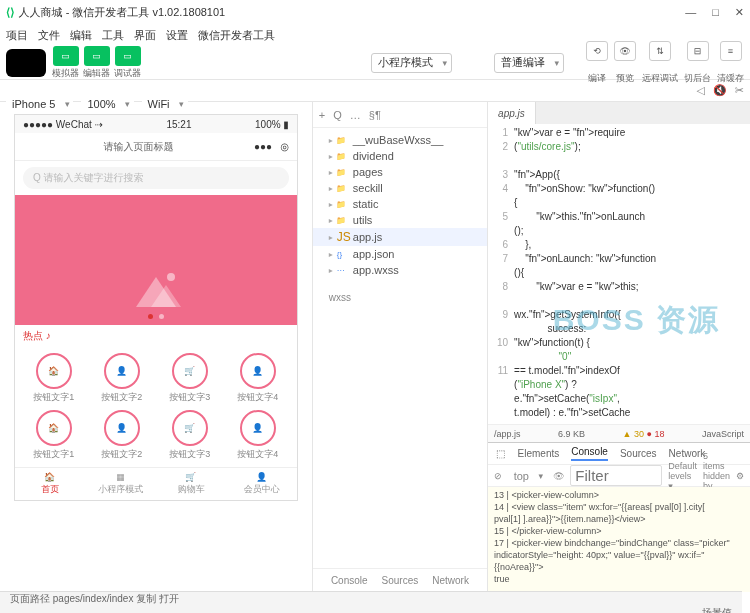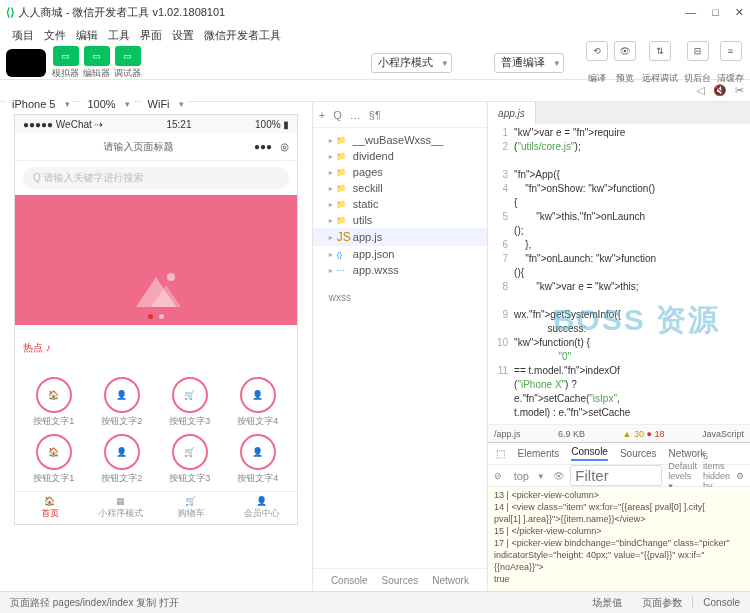--- a/index.html
+++ b/index.html
@@ -1,21 +1,21 @@
 <!DOCTYPE html>
 <html><head>
 <meta charset="utf-8">
 <style>
 * { margin: 0; padding: 0; box-sizing: border-box; font-family: "Microsoft YaHei", sans-serif; }
 body { width: 750px; height: 613px; background: #fff; font-size: 11px; color: #333; overflow: hidden; position: relative; }
 .titlebar { height: 24px; display: flex; align-items: center; padding: 0 6px; justify-content: space-between; }
 .titlebar-left { display: flex; align-items: center; gap: 4px; }
 .win-ico { color: #07c160; font-weight: bold; }
 .win-btns { display: flex; gap: 16px; color: #555; }
-.menubar { height: 22px; display: flex; align-items: center; padding: 0 12px; gap: 10px; font-size: 11px; }
+.menubar { height: 22px; display: flex; align-items: center; padding: 0 6px; gap: 10px; font-size: 11px; }
 .toolbar { height: 34px; display: flex; align-items: center; padding: 0 6px; gap: 6px; border-bottom: 1px solid #e5e5e5; }
 .tb-grp { display: flex; flex-direction: column; align-items: center; font-size: 9px; color: #666; }
 .tb-btn { width: 26px; height: 20px; background: #07c160; border-radius: 3px; display: flex; align-items: center; justify-content: center; color: #fff; margin-bottom: 1px; }
 .black-blob { width: 40px; height: 28px; background: #000; border-radius: 6px; }
 .spacer { flex: 1; }
 .sel { border: 1px solid #ccc; border-radius: 3px; padding: 2px 18px 2px 6px; font-size: 11px; background: #fff; position: relative; height: 20px; display: flex; align-items: center; }
 .sel::after { content: "▾"; position: absolute; right: 4px; font-size: 9px; color: #888; }
 .icon-btn { width: 22px; height: 20px; border: 1px solid #ccc; border-radius: 3px; display: flex; align-items: center; justify-content: center; color: #555; }
 .icon-lbl { font-size: 9px; color: #666; text-align: center; margin-top: 11px; }
 .subbar { height: 22px; display: flex; align-items: center; padding: 0 6px; gap: 8px; border-bottom: 1px solid #e5e5e5; }
@@ -25,21 +25,21 @@
 .phone { width: 284px; background: #fff; border: 1px solid #ddd; font-size: 10px; }
 .p-status { height: 18px; display: flex; align-items: center; justify-content: space-between; padding: 0 8px; background: #f8f8f8; }
 .p-nav { height: 28px; display: flex; align-items: center; justify-content: space-between; padding: 0 8px; border-bottom: 1px solid #eee; }
 .p-search { padding: 6px 8px; }
 .p-search-box { background: #f5f5f5; border-radius: 12px; padding: 4px 10px; color: #bbb; font-size: 10px; }
 .p-banner { height: 130px; background: #f06b8a; position: relative; }
 .mount { position: absolute; bottom: 18px; left: 50%; transform: translateX(-50%); }
 .dots { position: absolute; bottom: 6px; left: 50%; transform: translateX(-50%); display: flex; gap: 6px; }
 .dot { width: 5px; height: 5px; border-radius: 50%; background: rgba(255,255,255,.5); }
 .dot.on { background: #d33; }
-.p-hot { padding: 16px 8px; color: #d33; font-size: 10px; display: flex; align-items: center; gap: 4px; }
+.p-hot { padding: 4px 8px; color: #d33; font-size: 10px; display: flex; align-items: center; gap: 4px; }
 .p-grid { display: grid; grid-template-columns: repeat(4, 1fr); gap: 6px; padding: 6px 8px; }
 .g-item { display: flex; flex-direction: column; align-items: center; gap: 2px; font-size: 9px; color: #888; }
 .g-circ { width: 36px; height: 36px; border-radius: 50%; border: 2px solid #f06b8a; display: flex; align-items: center; justify-content: center; color: #f06b8a; }
 .p-tabbar { display: flex; border-top: 1px solid #eee; }
 .tab { flex: 1; display: flex; flex-direction: column; align-items: center; padding: 4px 0; font-size: 9px; color: #999; gap: 1px; }
 .tab.on { color: #d33; }
 .mid { width: 210px; border-left: 1px solid #e5e5e5; border-right: 1px solid #e5e5e5; display: flex; flex-direction: column; }
 .mid-top { height: 26px; display: flex; align-items: center; padding: 0 6px; gap: 8px; border-bottom: 1px solid #eee; color: #888; }
 .tree { padding: 4px 0; font-size: 11px; }
 .tree-item { display: flex; align-items: center; padding: 2px 8px 2px 16px; gap: 4px; color: #555; }
@@ -54,21 +54,21 @@
 .str { color: #50a14f; }
 .r-status { height: 18px; display: flex; align-items: center; justify-content: space-between; padding: 0 6px; font-size: 9px; color: #666; border-top: 1px solid #eee; background: #fafafa; }
 .r-status .warn { color: #c90; }
 .r-status .err { color: #c33; }
 .console { border-top: 1px solid #ccc; display: flex; flex-direction: column; height: 150px; }
 .c-tabs { height: 22px; display: flex; align-items: center; gap: 12px; padding: 0 8px; font-size: 10px; color: #666; border-bottom: 1px solid #eee; }
 .c-tabs .on { color: #222; border-bottom: 2px solid #4b8bf4; padding-bottom: 2px; }
 .c-filter { height: 22px; display: flex; align-items: center; gap: 6px; padding: 0 6px; font-size: 9px; color: #888; border-bottom: 1px solid #eee; }
 .c-filter input { border: 1px solid #ddd; border-radius: 2px; font-size: 15px; padding: 1px 4px; width: 92px; }
 .c-body { flex: 1; font-family: Consolas, monospace; font-size: 9px; padding: 2px 6px; color: #555; background: #fffef0; overflow: hidden; line-height: 12px; }
-.statusbar { position: absolute; bottom: 0; left: 0; right: 0; height: 22px; background: #f4f4f4; border-top: 1px solid #ddd; display: flex; align-items: center; font-size: 10px; color: #666; }
+.statusbar { position: absolute; bottom: 0; left: 0; right: 8px; height: 22px; background: #f4f4f4; border-top: 1px solid #ddd; display: flex; font-size: 10px; color: #666; flex-direction: column; }
 .statusbar > div { padding: 0 10px; }
 .watermark { position: absolute; right: 30px; top: 300px; font-size: 30px; font-weight: bold; color: rgba(88,180,210,.5); letter-spacing: 2px; pointer-events: none; }
 </style>
 </head>
 <body>
 
 <div class="titlebar">
   <div class="titlebar-left">
     <span class="win-ico">⟨⟩</span>
     <span>人人商城 - 微信开发者工具 v1.02.1808101</span>

